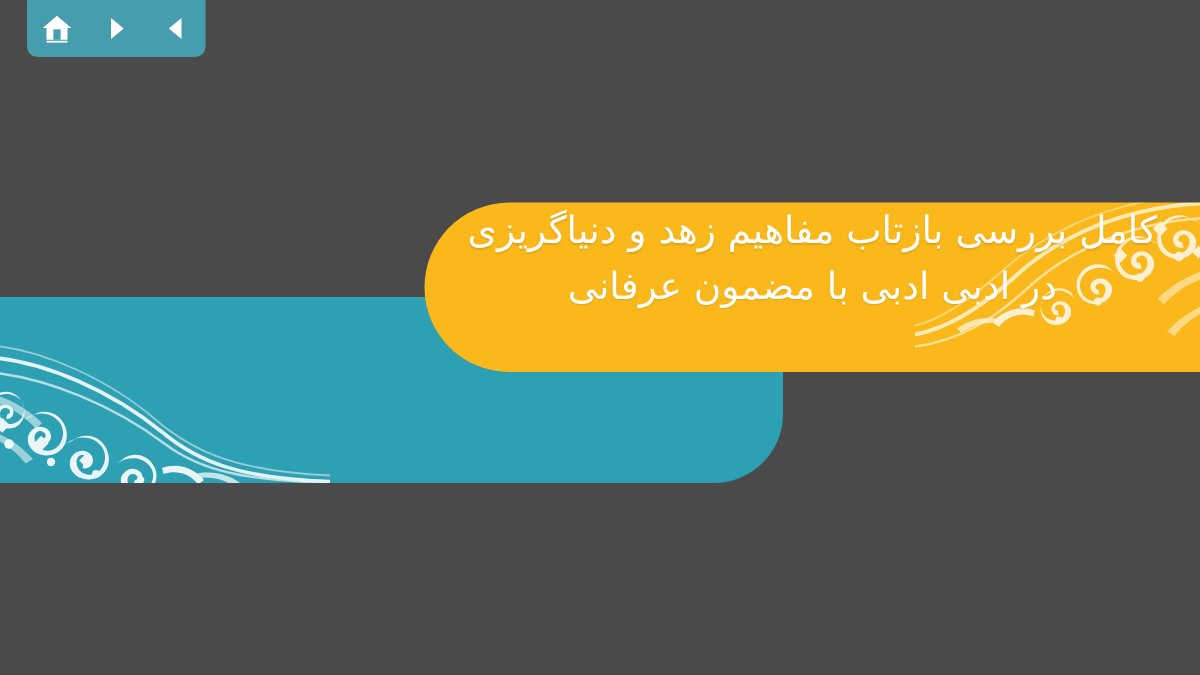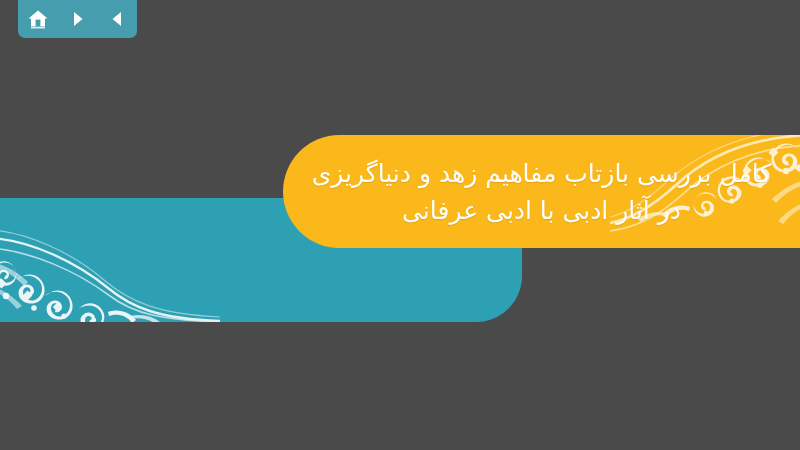--- a/index.html
+++ b/index.html
@@ -95,21 +95,21 @@
   #title-block {
     position: absolute;
     left: 283px;
     top: 135px;
     width: 517px;
     height: 113px;
     z-index: 30;
     display: flex;
     flex-direction: column;
     align-items: center;
-    justify-content: center;
+    justify-content: flex-start;
     text-align: center;
     direction: rtl;
     pointer-events: none;
   }
   .title-line {
     color: #ffffff;
     font-size: 25px;
     line-height: 1.48;
     font-weight: 400;
     white-space: nowrap;
@@ -176,21 +176,21 @@
       </g>
       <g fill="#fff6dd" opacity="0.6">
         <path d="M200,44 c-14,2 -28,10 -38,20 l4,4 c9,-10 21,-17 34,-19 z"></path>
         <path d="M200,66 c-12,3 -24,11 -32,20 l5,3 c7,-9 17,-16 27,-19 z"></path>
       </g>
     </svg>
   </div>
 
   <div id="title-block">
     <div class="title-line">کامل بررسی بازتاب مفاهیم زهد و دنیاگریزی</div>
-    <div class="title-line">در آثار ادبی با ادبی عرفانی</div>
+    <div class="title-line">در ادبی ادبی با مضمون عرفانی</div>
   </div>
 
   <div id="navbar">
     <button class="nav-btn" title="قبلی">
       <svg width="18" height="18" viewBox="0 0 18 18">
         <path d="M13 2 L4.5 9 L13 16 Z" fill="#ffffff"></path>
       </svg>
     </button>
     <button class="nav-btn" title="بعدی">
       <svg width="18" height="18" viewBox="0 0 18 18">

